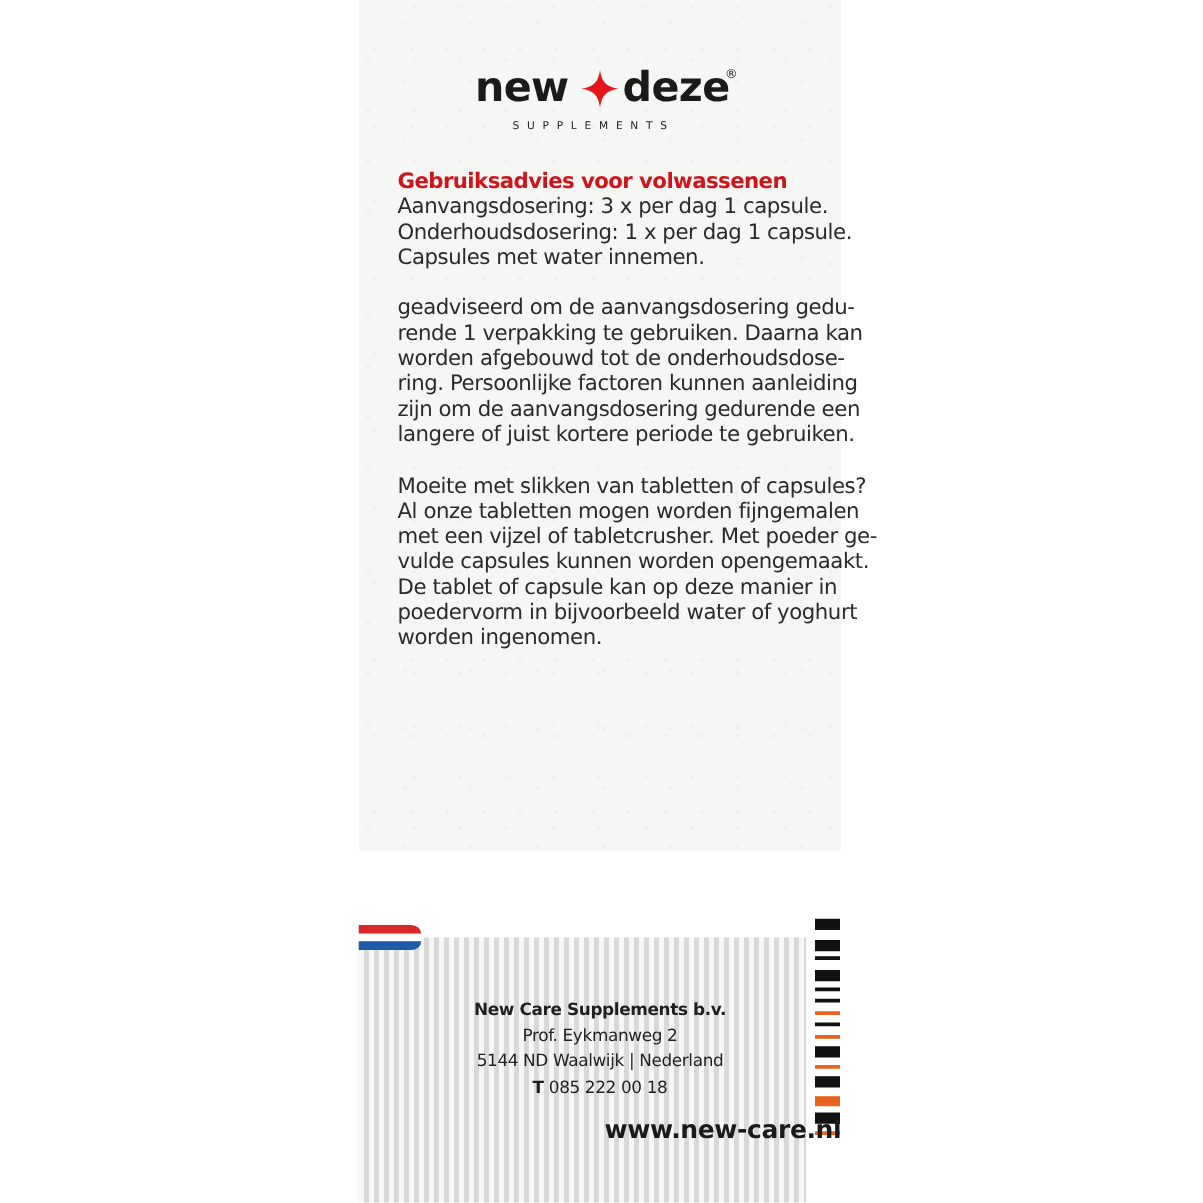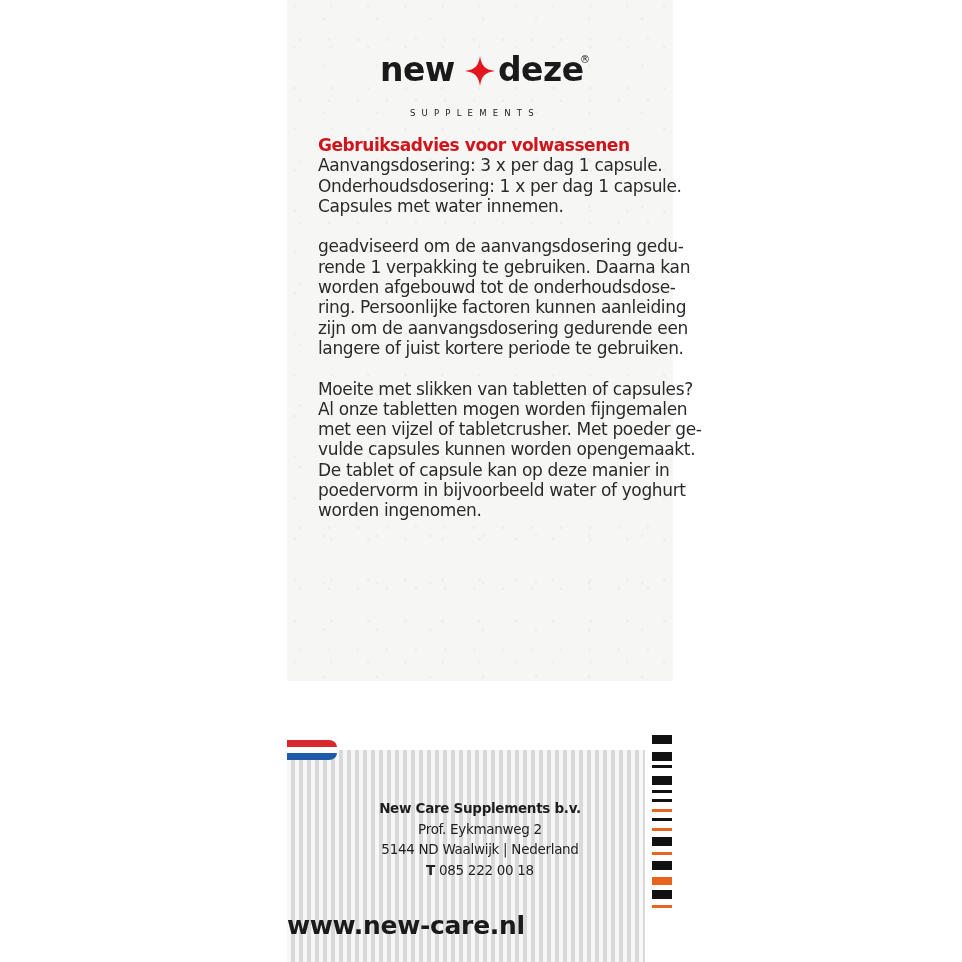--- a/index.html
+++ b/index.html
@@ -57,21 +57,21 @@
     .logo-reg {
       position: absolute;
       left: 200px;
       top: 4px;
       font-size: 10px;
       color: #1a1a1a;
     }
     .logo-sub {
       position: absolute;
       left: 30px;
-      top: 58px;
+      top: 46px;
       font-size: 8.5px;
       letter-spacing: 6.2px;
       color: #222;
     }
     
     .content {
       position: absolute;
       left: 31px;
       top: 135px;
       width: 345px;
@@ -168,27 +168,26 @@
       display: block;
     }
     .address .phone-label {
       font-weight: bold;
     }
     .website {
       position: absolute;
       left: 0;
       top: 891px;
       width: 386px;
-      text-align: left;
-      font-family: "DejaVu Sans", sans-serif;
-      font-weight: bold;
-      font-size: 25px;
+      text-align: right;
+      font-family: "DejaVu Sans", sans-serif;
+      font-weight: bold;
+      font-size: 20px;
       color: #1a1a1a;
       letter-spacing: -0.3px;
-      margin-top: 20px;
     }
   </style>
 </head>
 <body>
 
 <div class="panel">
 
   <div class="logo">
     <span class="logo-word logo-new">new</span>
     <svg class="logo-star" viewBox="0 0 30 30">

